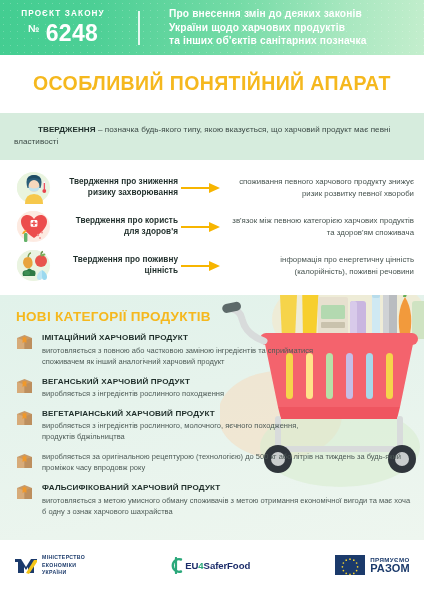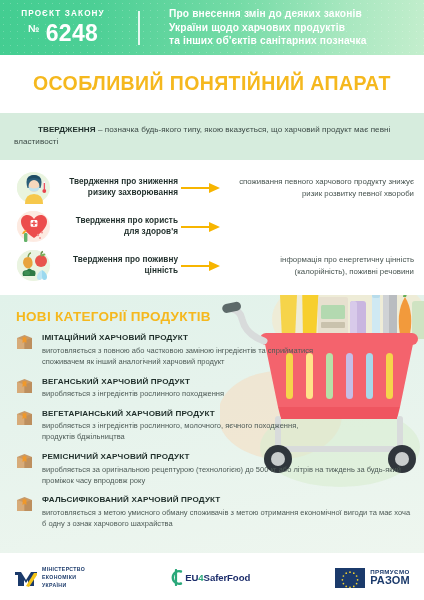--- a/index.html
+++ b/index.html
@@ -204,20 +204,21 @@
           <circle cx="26" cy="22.5" r="1" fill="#f08b8b"></circle>
           <circle cx="24" cy="28" r=".9" fill="#f08b8b"></circle>
         </svg>
       </div>
       <div class="claim-label">Твердження про користь для здоров'я</div>
       <div class="claim-arrow">
         <svg width="40" height="12" viewBox="0 0 40 12">
             <path d="M0 5 h28 v-4 l11 5 l-11 5 v-4 h-28 z" fill="#f7b500"></path>
           </svg>
       </div>
+      <div class="claim-desc">зв'язок між певною категорією харчових продуктів та здоров'ям споживача</div>
     </div>
 
     <div class="claim-row">
       <div class="claim-icon">
         <div class="blob" style="background:#eaf4e0;"></div>
         <svg width="36" height="34" viewBox="0 0 36 34" style="position:absolute;left:0;top:0;">
           <ellipse cx="17" cy="16" rx="16" ry="15" fill="#eaf4e1"></ellipse>
           <path d="M7 14 q0-6 5-6 q3 0 4 3 q2 5 -2 8 q-5 2 -7 -5 z" fill="#e8a33d"></path>
           <path d="M12 8 q1-4 3-4" stroke="#7a9c52" stroke-width="1.4" fill="none"></path>
           <circle cx="25" cy="12" r="6" fill="#e8544c"></circle>
@@ -338,21 +339,20 @@
     <div class="cat-row wide">
       <div class="cat-box-icon">
         <svg width="17" height="17" viewBox="0 0 17 17">
           <path d="M1 4 l7.5-3 l7.5 3 l0 11 l-15 0 z" fill="#c79a69"></path>
           <path d="M1 4 l7.5 2.6 l0 8.4 l-7.5 0 z" fill="#d7ab79"></path>
           <path d="M16 4 l-7.5 2.6 l0 8.4 l7.5 0 z" fill="#bd8f5e"></path>
           <path d="M6.6 3.2 l3.8 0 l0 6 l-1.9 -1.6 l-1.9 1.6 z" fill="#f0982a"></path>
         </svg>
       </div>
       <div class="cat-body">
-        <div class="cat-name">РЕМІСНИЧИЙ ХАРЧОВИЙ ПРОДУКТ</div>
         <div class="cat-desc">виробляється за оригінальною рецептурою (технологією) до 500 кг або літрів на тиждень за будь-який проміжок часу впродовж року</div>
       </div>
     </div>
 
     <div class="cat-row wide">
       <div class="cat-box-icon">
         <svg width="17" height="17" viewBox="0 0 17 17">
           <path d="M1 4 l7.5-3 l7.5 3 l0 11 l-15 0 z" fill="#c79a69"></path>
           <path d="M1 4 l7.5 2.6 l0 8.4 l-7.5 0 z" fill="#d7ab79"></path>
           <path d="M16 4 l-7.5 2.6 l0 8.4 l7.5 0 z" fill="#bd8f5e"></path>

